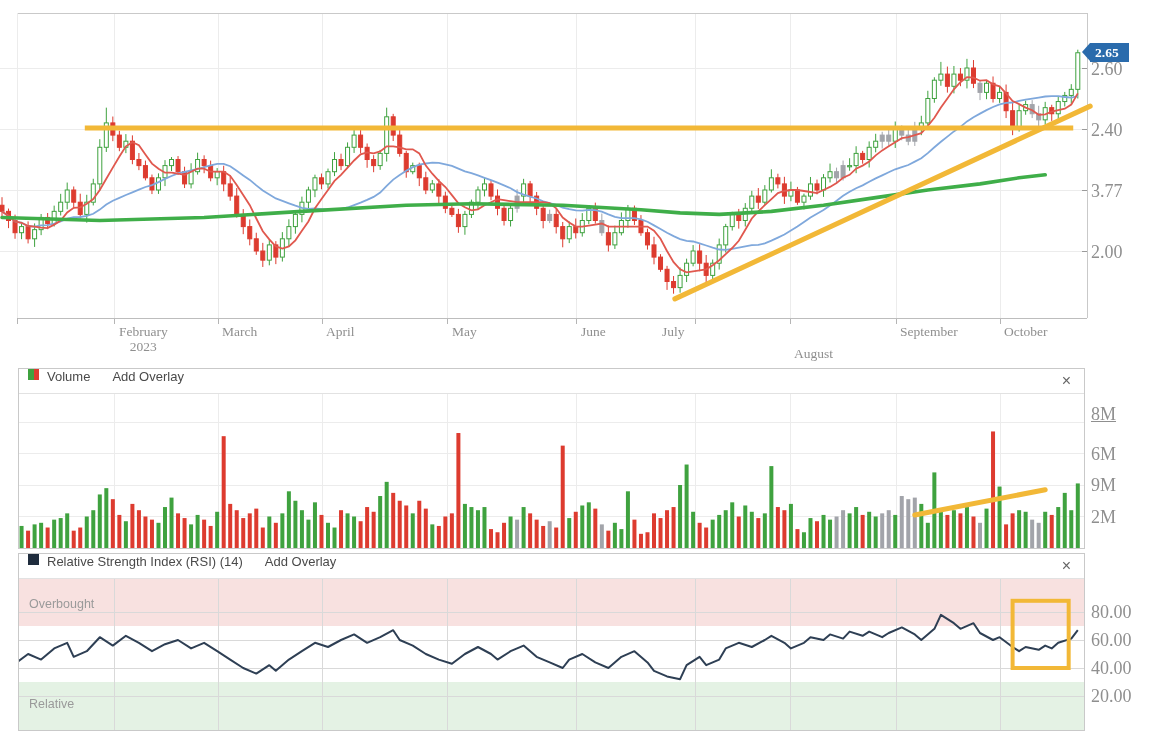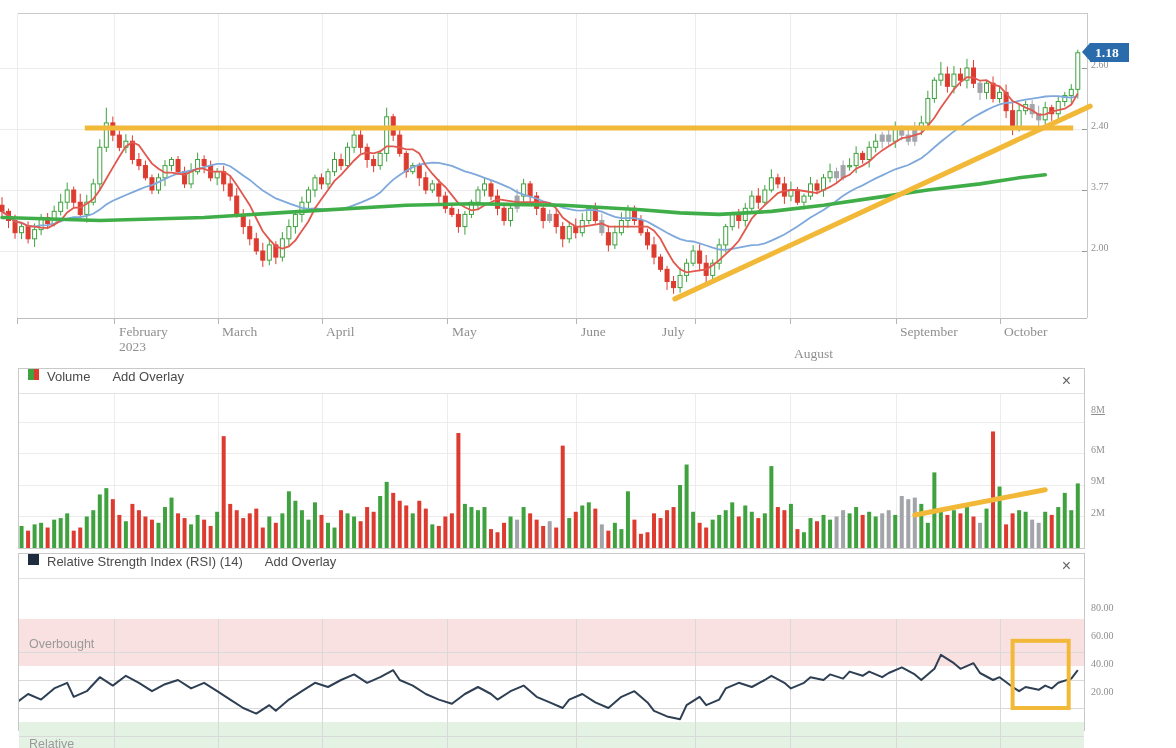--- a/index.html
+++ b/index.html
@@ -1,21 +1,21 @@
 <!DOCTYPE html>
 <html style="--up: #3FA23F; --down: #DD3B2F; --neutral: #A2A4AA; --ma_fast: #E0584E; --ma_mid: #7FA8DC; --ma_slow: #3FAE49; --annotation: #F2B837; --rsi_line: #2E3F54; --rsi_icon: #1F2C3D; --overbought_band: #F8E1E0; --oversold_band: #E4F2E4; --tag: #2A6BAC; --grid: #ECECEC; --border: #C9C9C9; --axis_text: #8F8F8F; --header_text: #4A4A4A;"><head>
 <meta charset="utf-8">
 <style>
   html,body{margin:0;padding:0;background:#ffffff;}
   .stage{position:relative;width:1176px;height:748px;background:#fff;overflow:hidden;
          font-family:"Liberation Sans",sans-serif;}
   svg{position:absolute;left:0;top:0;}
   .right-axis{position:absolute;left:0;top:0;width:1176px;height:748px;pointer-events:none;}
   .ax-label{position:absolute;font-family:"Liberation Serif","DejaVu Serif",serif;
-            font-size:10px;color:var(--axis_text);white-space:nowrap;}
+            font-size:18px;color:var(--axis_text);white-space:nowrap;}
   .month-label{position:absolute;top:324px;font-family:"Liberation Serif","DejaVu Serif",serif;
                font-size:13.5px;color:var(--axis_text);line-height:15px;white-space:nowrap;}
   .price-tag{position:absolute;left:1090px;top:43px;height:17px;background:var(--tag);
              color:#fff;font-family:"Liberation Serif","DejaVu Serif",serif;font-weight:bold;
              font-size:13.5px;line-height:17px;padding:1px 10px 1px 5px;z-index:5;}
   .price-tag:before{content:"";position:absolute;left:-8px;top:0;width:0;height:0;
              border-top:9.5px solid transparent;border-bottom:9.5px solid transparent;
              border-right:8px solid var(--tag);}
   .panel{position:absolute;left:18px;width:1067px;background:#fff;
          border:1px solid var(--border);box-sizing:border-box;}
@@ -741,39 +741,39 @@
         </g>
       </g>
       <path d="M2.0 211.4 L8.5 215.9 L15.0 221.5 L21.6 222.8 L28.1 226.0 L34.6 226.6 L41.1 225.3 L47.6 225.1 L54.2 223.6 L60.7 221.4 L67.2 218.6 L73.7 217.2 L80.2 217.0 L86.8 215.9 L93.3 213.8 L99.8 209.6 L106.3 204.5 L112.8 200.7 L119.4 197.9 L125.9 195.0 L132.4 192.4 L138.9 189.7 L145.4 187.0 L152.0 185.1 L158.5 182.1 L165.0 178.9 L171.5 176.0 L178.0 173.4 L184.6 172.0 L191.1 170.5 L197.6 169.0 L204.1 167.1 L210.6 165.3 L217.2 163.8 L223.7 163.8 L230.2 166.2 L236.7 170.8 L243.2 175.4 L249.8 179.9 L256.3 185.4 L262.8 190.5 L269.3 194.4 L275.8 198.4 L282.4 200.8 L288.9 203.3 L295.4 205.7 L301.9 207.8 L308.4 208.8 L315.0 208.5 L321.5 209.1 L328.0 209.7 L334.5 209.4 L341.0 208.8 L347.6 207.5 L354.1 205.1 L360.6 202.7 L367.1 199.9 L373.6 196.9 L380.2 192.6 L386.7 185.9 L393.2 179.6 L399.7 175.1 L406.2 170.8 L412.8 167.1 L419.3 164.7 L425.8 163.5 L432.3 162.6 L438.8 162.9 L445.4 164.4 L451.9 165.9 L458.4 168.6 L464.9 171.4 L471.4 173.2 L478.0 175.4 L484.5 177.8 L491.0 180.2 L497.5 182.7 L504.0 185.4 L510.6 188.2 L517.1 192.1 L523.6 194.6 L530.1 196.7 L536.6 198.5 L543.2 201.3 L549.7 203.1 L556.2 204.9 L562.7 207.7 L569.2 209.2 L575.8 210.4 L582.3 210.7 L588.8 209.8 L595.3 210.1 L601.8 211.7 L608.4 214.4 L614.9 216.8 L621.4 218.1 L627.9 218.1 L634.4 218.1 L641.0 219.3 L647.5 221.7 L654.0 225.4 L660.5 229.0 L667.0 232.7 L673.6 236.1 L680.1 239.1 L686.6 240.9 L693.1 241.5 L699.6 243.4 L706.2 245.5 L712.7 247.6 L719.2 249.5 L725.7 249.8 L732.2 248.9 L738.8 247.6 L745.3 246.4 L751.8 245.2 L758.3 244.9 L764.8 243.4 L771.4 240.6 L777.9 237.6 L784.4 234.5 L790.9 230.6 L797.4 226.6 L804.0 222.0 L810.5 217.5 L817.0 213.8 L823.5 210.1 L830.0 205.6 L836.6 200.7 L843.1 195.8 L849.6 191.8 L856.1 188.2 L862.6 185.4 L869.2 181.8 L875.7 178.4 L882.2 175.4 L888.7 172.3 L895.2 169.3 L901.8 167.1 L908.3 165.0 L914.8 161.6 L921.3 158.3 L927.8 153.1 L934.4 147.3 L940.9 141.8 L947.4 136.6 L953.9 131.4 L960.4 126.9 L967.0 121.4 L973.5 117.3 L980.0 113.6 L986.5 110.1 L993.0 107.0 L999.6 104.3 L1006.1 102.8 L1012.6 102.5 L1019.1 100.9 L1025.6 99.7 L1032.2 98.7 L1038.7 97.6 L1045.2 96.5 L1051.7 96.1 L1058.2 96.2 L1064.8 97.0 L1071.3 97.7 L1077.8 96.1" fill="none" stroke="#7FA8DC" stroke-width="1.8"></path>
       <path d="M2.0 211.4 L8.5 215.9 L15.0 221.5 L21.6 222.8 L28.1 226.0 L34.6 226.6 L41.1 227.6 L47.6 228.1 L54.2 224.6 L60.7 220.5 L67.2 212.4 L73.7 207.8 L80.2 207.3 L86.8 203.7 L93.3 199.1 L99.8 190.0 L106.3 178.8 L112.8 167.6 L119.4 156.5 L125.9 146.3 L132.4 142.2 L138.9 145.3 L145.4 154.4 L152.0 163.6 L158.5 168.7 L165.0 172.7 L171.5 172.7 L178.0 173.7 L184.6 174.8 L191.1 171.7 L197.6 168.7 L204.1 168.7 L210.6 171.7 L217.2 171.7 L223.7 171.7 L230.2 175.8 L236.7 184.9 L243.2 195.1 L249.8 205.2 L256.3 218.5 L262.8 231.2 L269.3 239.3 L275.8 246.4 L282.4 248.5 L288.9 246.4 L295.4 240.3 L301.9 230.7 L308.4 221.5 L315.0 208.3 L321.5 199.1 L328.0 190.0 L334.5 180.9 L341.0 174.8 L347.6 167.6 L354.1 160.5 L360.6 154.4 L367.1 152.4 L373.6 153.4 L380.2 151.4 L386.7 146.3 L393.2 146.3 L399.7 147.3 L406.2 149.3 L412.8 149.3 L419.3 153.4 L425.8 165.6 L432.3 173.7 L438.8 180.9 L445.4 187.0 L451.9 195.1 L458.4 203.2 L464.9 207.3 L471.4 210.3 L478.0 209.3 L484.5 205.3 L491.0 202.2 L497.5 199.1 L504.0 200.2 L510.6 201.2 L517.1 202.2 L523.6 202.2 L530.1 202.2 L536.6 202.2 L543.2 202.2 L549.7 203.2 L556.2 208.3 L562.7 217.5 L569.2 222.5 L575.8 226.6 L582.3 226.6 L588.8 225.6 L595.3 224.6 L601.8 223.5 L608.4 226.6 L614.9 226.6 L621.4 226.6 L627.9 226.6 L634.4 226.6 L641.0 226.6 L647.5 226.6 L654.0 230.7 L660.5 238.8 L667.0 251.0 L673.6 262.2 L680.1 269.3 L686.6 272.3 L693.1 271.3 L699.6 270.3 L706.2 269.3 L712.7 265.2 L719.2 260.2 L725.7 254.1 L732.2 248.0 L738.8 240.8 L745.3 229.7 L751.8 218.5 L758.3 211.3 L764.8 205.2 L771.4 199.1 L777.9 193.1 L784.4 191.0 L790.9 190.0 L797.4 190.0 L804.0 191.0 L810.5 192.0 L817.0 193.1 L823.5 190.0 L830.0 186.9 L836.6 182.9 L843.1 177.8 L849.6 174.8 L856.1 168.7 L862.6 165.6 L869.2 161.5 L875.7 155.4 L882.2 150.4 L888.7 146.3 L895.2 142.2 L901.8 138.2 L908.3 137.1 L914.8 135.1 L921.3 133.1 L927.8 126.0 L934.4 117.8 L940.9 107.6 L947.4 98.5 L953.9 89.3 L960.4 82.2 L967.0 77.1 L973.5 77.7 L980.0 80.7 L986.5 80.2 L993.0 84.3 L999.6 86.3 L1006.1 93.4 L1012.6 101.0 L1019.1 104.1 L1025.6 107.6 L1032.2 110.2 L1038.7 114.8 L1045.2 114.3 L1051.7 111.7 L1058.2 110.2 L1064.8 108.7 L1071.3 104.6 L1077.8 93.4" fill="none" stroke="#E0584E" stroke-width="1.8"></path>
       <path d="M2.0 217.5 L99.8 220.5 L204.1 217.5 L301.9 211.4 L406.2 205.3 L471.4 203.7 L562.7 205.3 L641.0 209.8 L680.1 212.9 L719.2 214.4 L771.4 211.4 L823.5 205.3 L875.7 197.6 L927.8 190.0 L980.0 183.9 L1019.1 177.8 L1045.2 174.8" fill="none" stroke="#3FAE49" stroke-width="3.6" stroke-linejoin="round" stroke-linecap="round"></path>
       <line x1="84.80399999999999" y1="128.08500000000004" x2="1073.236" y2="128.08500000000004" stroke="#F2B837" stroke-width="5"></line>
       <line x1="674.8639999999999" y1="298.88500000000005" x2="1090.1879999999999" y2="106.125" stroke="#F2B837" stroke-width="5" stroke-linecap="round"></line>
     </svg>
 
   <div class="price-tag">
-    <span>1.18</span>
+    <span>2.65</span>
   </div>
 
   <div class="right-axis" id="rightAxis">
       <span class="ax-label" style="left: 1091px; top: 59px;">2.60</span>
       <span class="ax-label" style="left: 1091px; top: 120px;">2.40</span>
       <span class="ax-label" style="left: 1091px; top: 181px;">3.77</span>
       <span class="ax-label" style="left: 1091px; top: 242px;">2.00</span>
       <span class="ax-label" style="left: 1091px; top: 404px; text-decoration: underline;">8M</span>
       <span class="ax-label" style="left: 1091px; top: 443.5px;">6M</span>
       <span class="ax-label" style="left: 1091px; top: 475px;">9M</span>
       <span class="ax-label" style="left: 1091px; top: 506.5px;">2M</span>
       <span class="ax-label" style="left: 1091px; top: 602px;">80.00</span>
       <span class="ax-label" style="left: 1091px; top: 630px;">60.00</span>
       <span class="ax-label" style="left: 1091px; top: 658px;">40.00</span>
       <span class="ax-label" style="left: 1091px; top: 686px;">20.00</span>
     </div>
   <div class="right-axis" id="monthAxis">
-      <span class="month-label" style="left: 118.992px; top: 324px;">February<div>2023</div></span>
+      <span class="month-label" style="left: 118.992px; top: 324px; text-align: center;">February<div>2023</div></span>
       <span class="month-label" style="left: 222.008px; top: 324px;">March</span>
       <span class="month-label" style="left: 326.002px; top: 324px;">April</span>
       <span class="month-label" style="left: 451.968px; top: 324px;">May</span>
       <span class="month-label" style="left: 580.999px; top: 324px;">June</span>
       <span class="month-label" style="left: 662px; top: 324px;">July</span>
       <span class="month-label" style="left: 794.007px; top: 324px; margin-top: 22px;">August</span>
       <span class="month-label" style="left: 900.022px; top: 324px;">September</span>
       <span class="month-label" style="left: 1004.02px; top: 324px;">October</span>
     </div>
 
@@ -979,21 +979,21 @@
 
   <div class="panel" id="rsiPanel" style="top:553px;height:178px;">
     <div class="panel-header">
       <span class="legend-icon">
         <span class="rsi-swatch"></span>
       </span>
       <span class="hdr-title">Relative Strength Index (RSI) (14)</span>
       <span class="hdr-link">Add Overlay</span>
       <button class="close-btn">×</button>
     </div>
-    <div class="panel-body" style="height:116px;margin-top:40px;">
+    <div class="panel-body" style="height:116px;">
       <svg id="rsiSvg" width="1065" height="151">
           <rect x="0" y="0" width="1065" height="47" fill="#F8E1E0"></rect>
           <rect x="0" y="103" width="1065" height="48" fill="#E4F2E4"></rect>
           <g stroke="#d9d9d9" shape-rendering="crispEdges">
             <line x1="0" y1="33" x2="1065" y2="33"></line>
             <line x1="0" y1="61" x2="1065" y2="61"></line>
             <line x1="0" y1="89" x2="1065" y2="89"></line>
             <line x1="0" y1="117" x2="1065" y2="117"></line>
             <line x1="95.99159999999998" y1="0" x2="95.99159999999998" y2="151"></line>
             <line x1="199.0076" y1="0" x2="199.0076" y2="151"></line>

